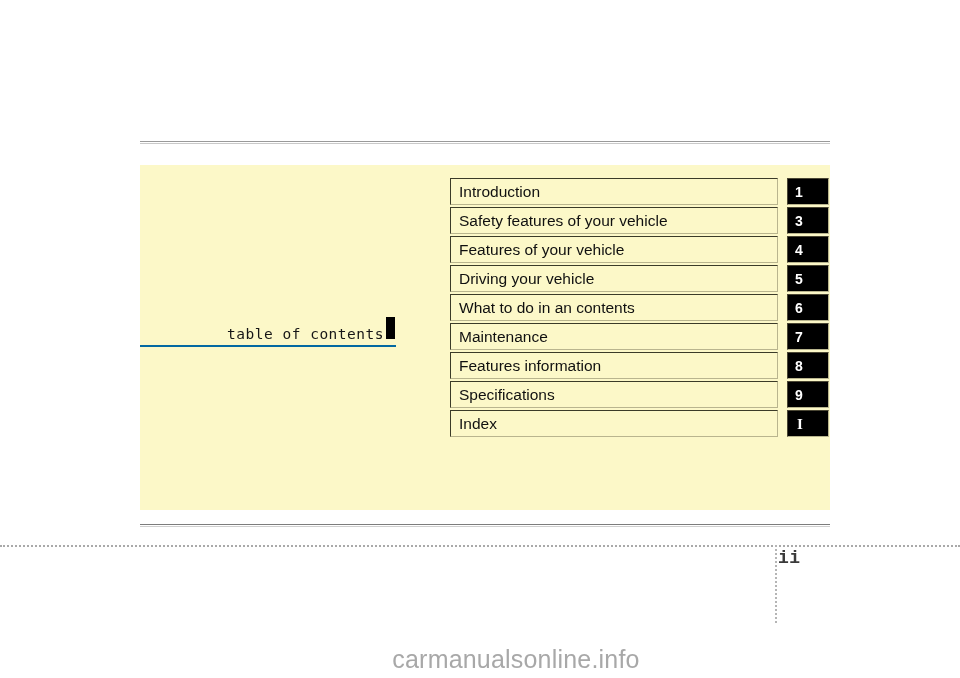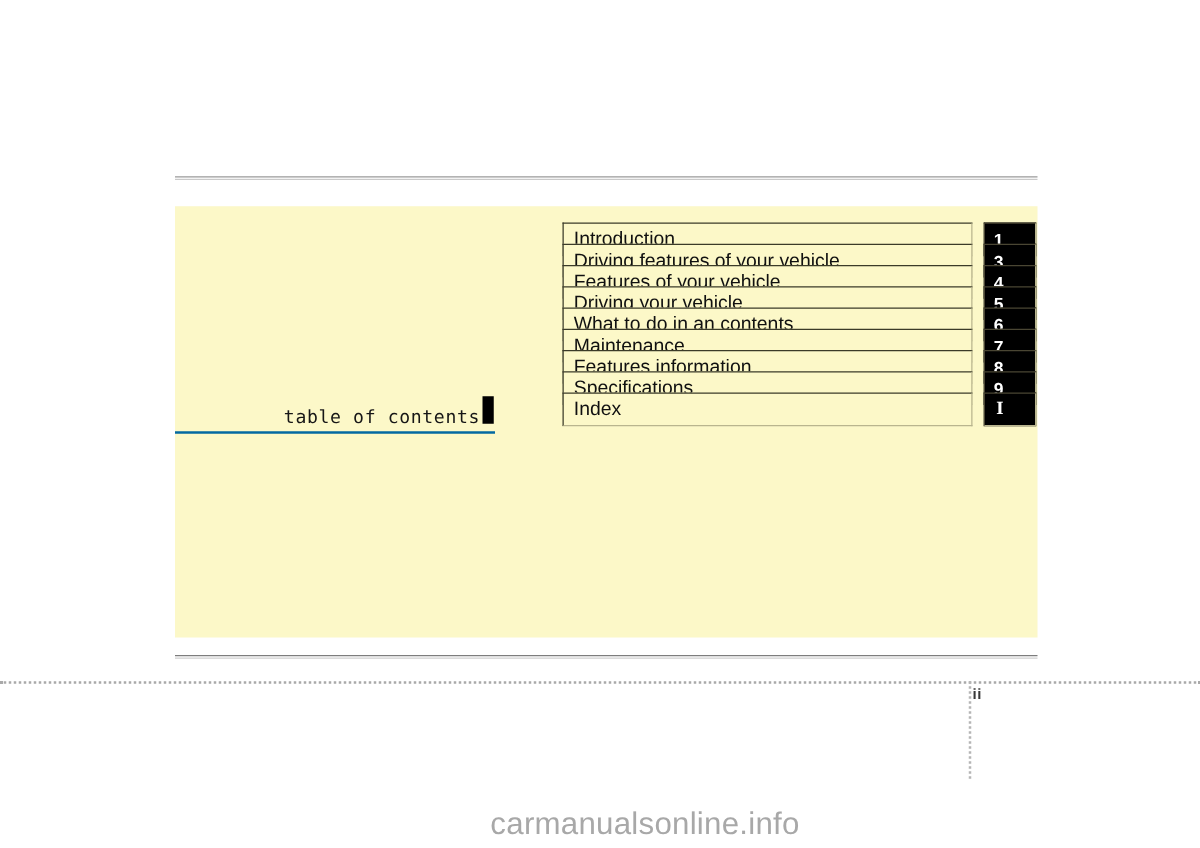--- a/index.html
+++ b/index.html
@@ -110,21 +110,22 @@
 
   
   .rows {
     position: absolute;
     left: 310px;
     top: 13px;
     width: 380px;
   }
   .row {
     position: relative;
-    height: 17px;
+    height: 24px;
+    margin-bottom: 5px;
     border-radius: 11px;
   }
   .row-box {
     position: absolute;
     left: 0;
     top: 0;
     width: 328px;
     height: 27px;
     box-sizing: border-box;
     border: 1px solid #3b3b28;
@@ -168,24 +169,25 @@
     font-family: "Liberation Serif", "DejaVu Serif", serif;
     font-size: 15px;
     left: 9px;
   }
 
   
   .page-number {
     position: absolute;
     left: 778px;
     top: 548px;
-    font-size: 12px;
+    font-size: 18px;
     font-weight: bold;
     color: #3a3a3a;
     letter-spacing: 0.5px;
+    font-family: Liberation Mono, monospace;
   }
   .watermark {
     position: absolute;
     left: 0;
     top: 645px;
     width: 960px;
     text-align: center;
     font-size: 25px;
     color: #a8a8a8;
     letter-spacing: 0.2px;
@@ -211,21 +213,21 @@
         <span class="row-label">Introduction</span>
       </div>
       <div class="badge">
         <span class="badge-text">1</span>
       </div>
     </div>
 
 
     <div class="row">
       <div class="row-box">
-        <span class="row-label">Driving features of your vehicle</span>
+        <span class="row-label">Safety features of your vehicle</span>
       </div>
       <div class="badge">
         <span class="badge-text">3</span>
       </div>
     </div>
 
     <div class="row">
       <div class="row-box">
         <span class="row-label">Features of your vehicle</span>
       </div>

